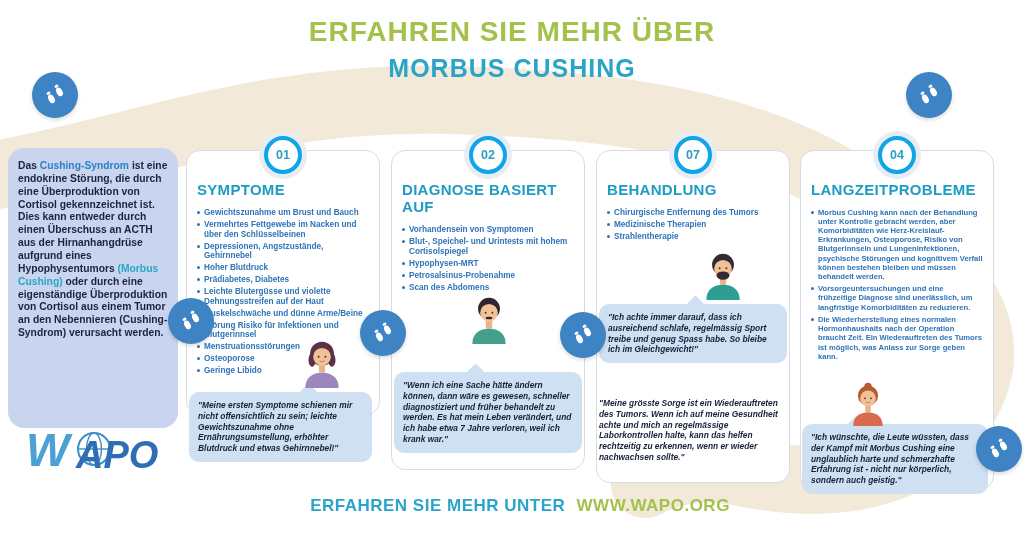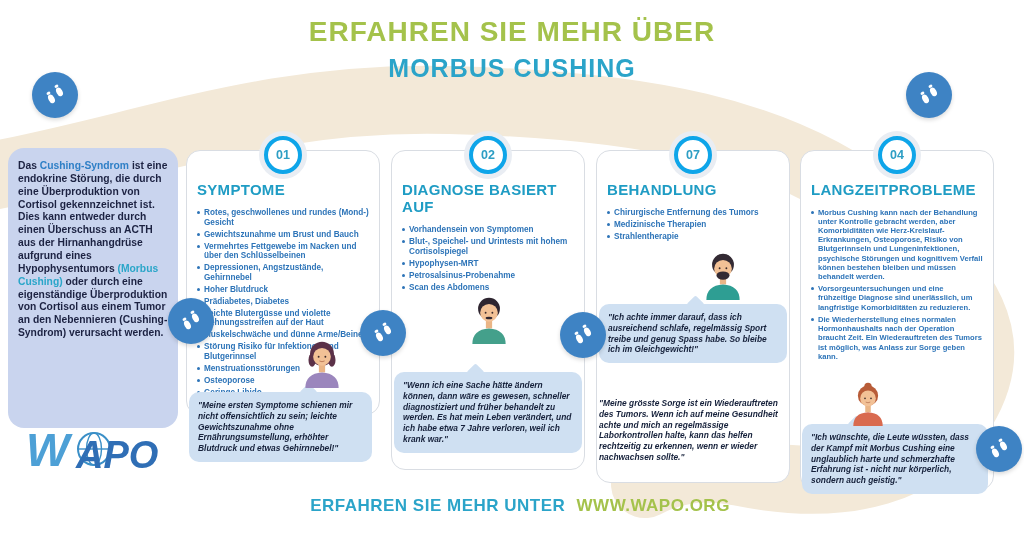--- a/index.html
+++ b/index.html
@@ -160,24 +160,20 @@
 
   <div class="intro">
     
   <span class="seg-plain">Das </span><span class="seg-blue">Cushing-Syndrom</span><span class="seg-plain"> ist eine endokrine Störung, die durch eine Überproduktion von Cortisol gekennzeichnet ist. Dies kann entweder durch einen Überschuss an ACTH aus der Hirnanhangdrüse aufgrund eines Hypophysentumors </span><span class="seg-teal">(Morbus Cushing)</span><span class="seg-plain"> oder durch eine eigenständige Überproduktion von Cortisol aus einem Tumor an den Nebennieren (Cushing-Syndrom) verursacht werden.</span></div>
 
   <div class="col col1">
     <div class="col-number">01</div>
     <div class="col-title">SYMPTOME</div>
     <div class="bullets">
 
-        <div class="bullet">
-          <span class="dot"></span>
-          <span>Rotes, geschwollenes und rundes (Mond-) Gesicht</span>
-        </div>
 
         <div class="bullet">
           <span class="dot"></span>
           <span>Gewichtszunahme um Brust und Bauch</span>
         </div>
 
         <div class="bullet">
           <span class="dot"></span>
           <span>Vermehrtes Fettgewebe im Nacken und über den Schlüsselbeinen</span>
         </div>

